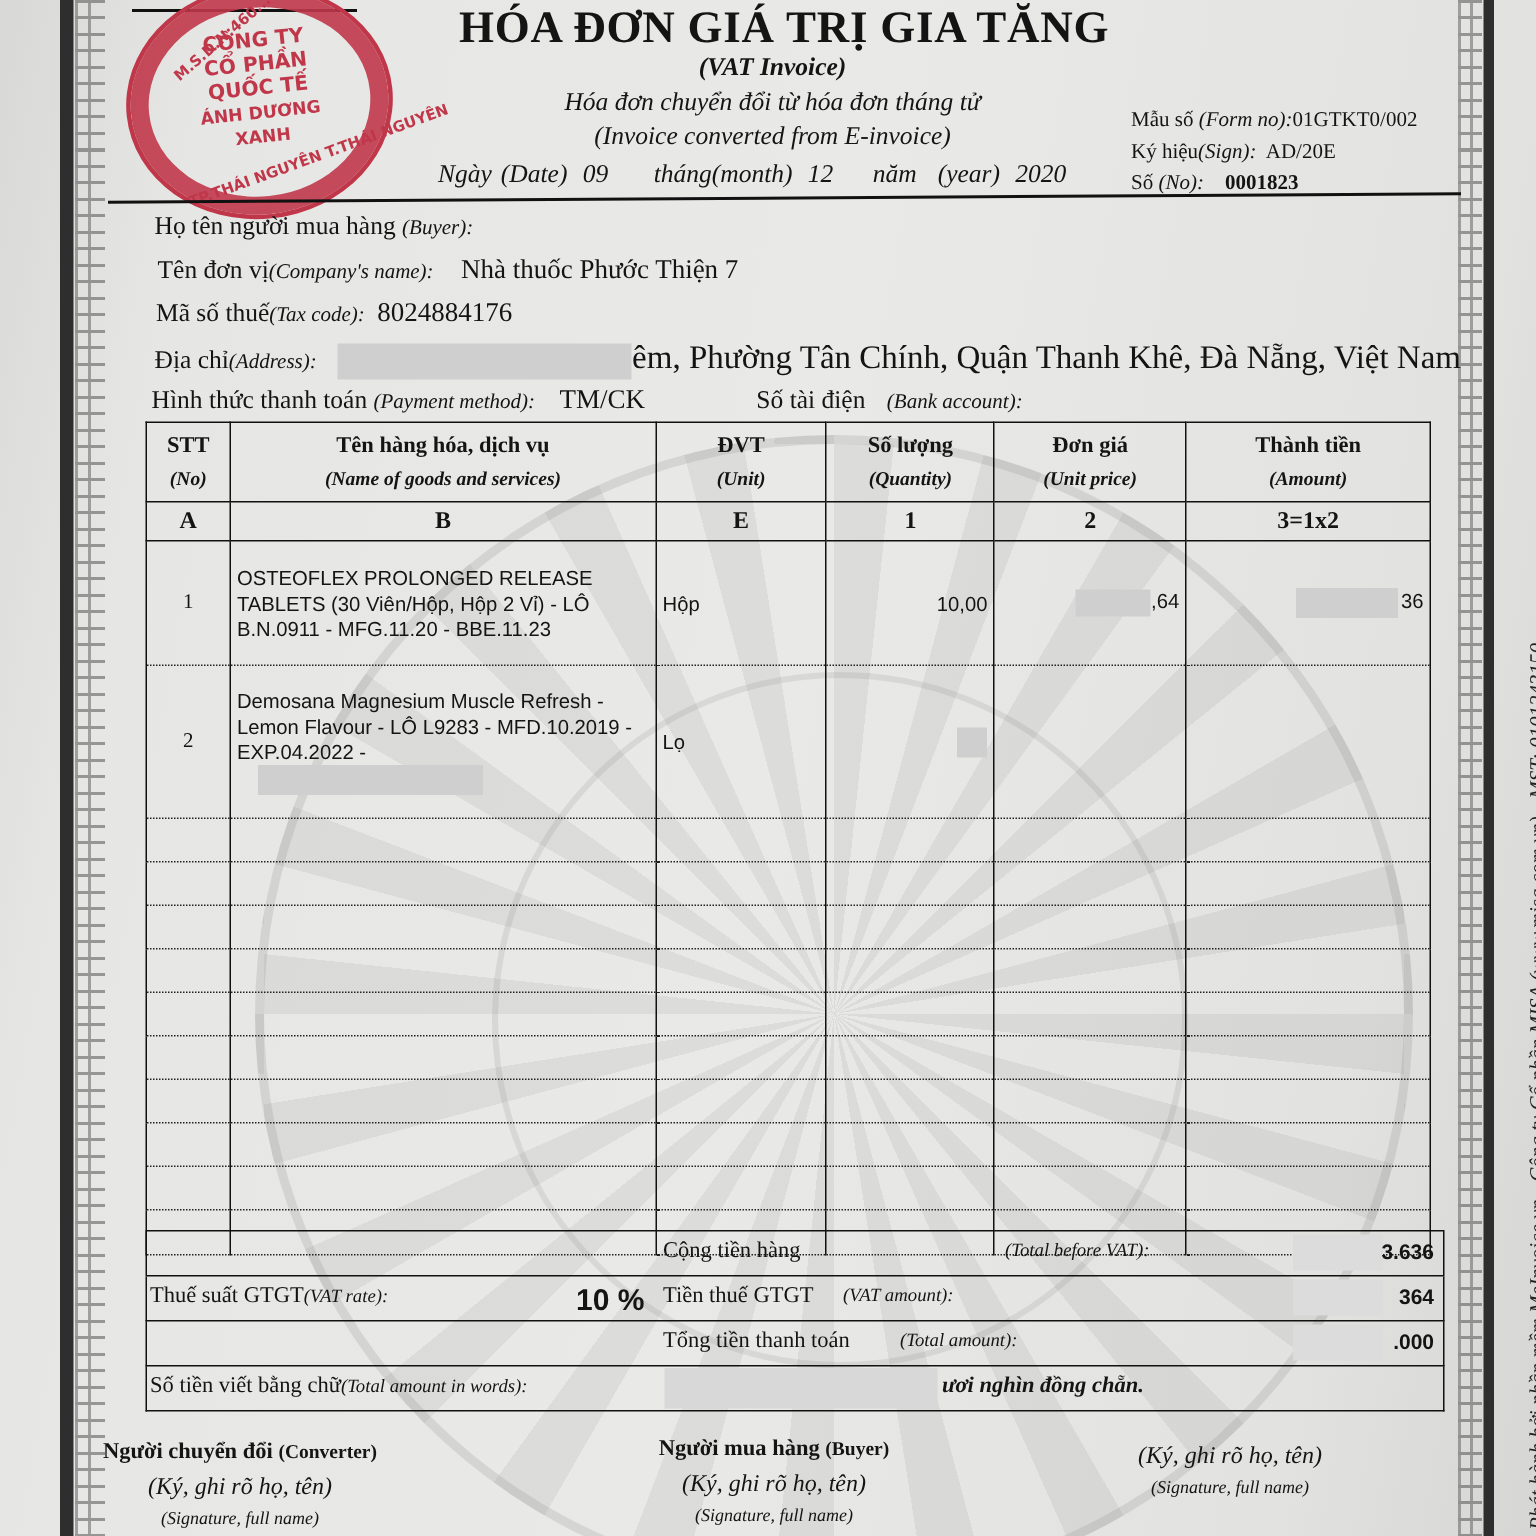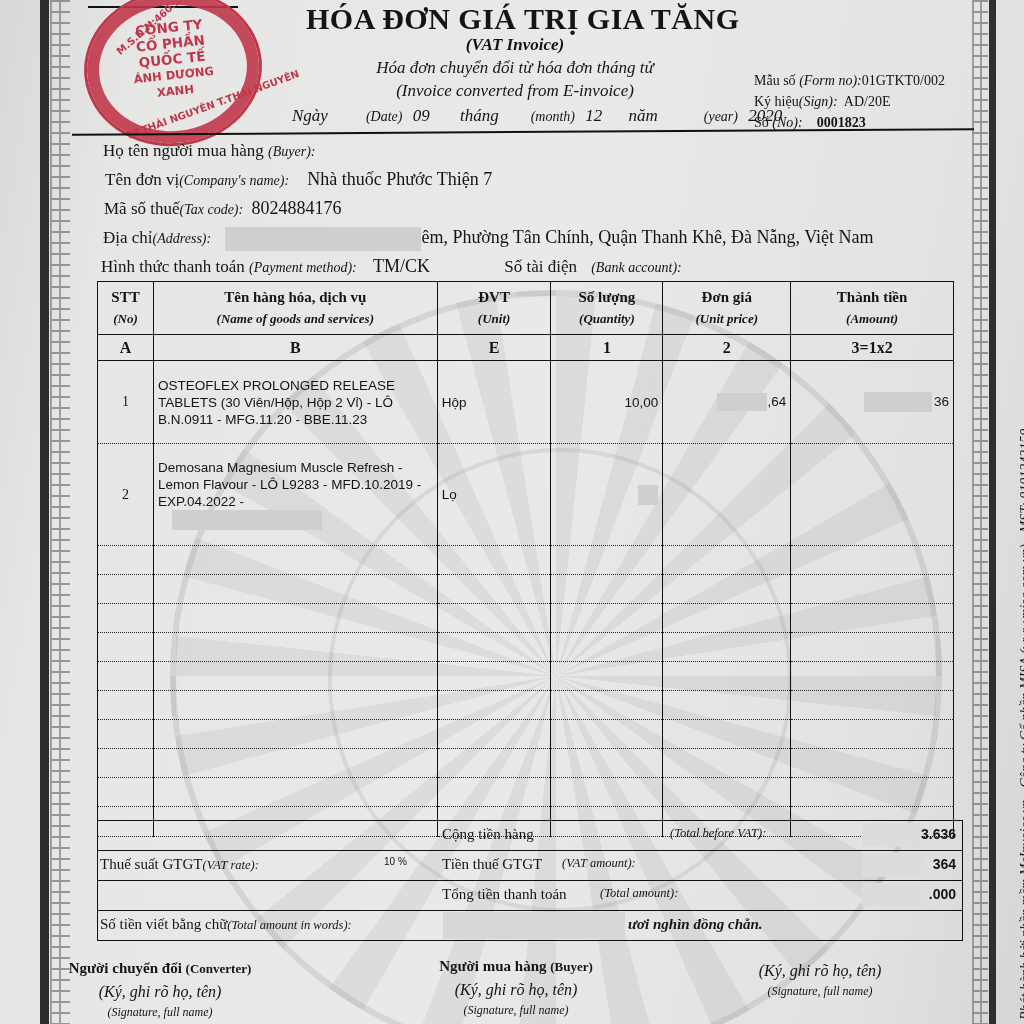--- a/index.html
+++ b/index.html
@@ -53,21 +53,21 @@
   
   .title {
     position:absolute; left:306px; top:2px; font-size:30px; font-weight:bold; letter-spacing:.5px;
   }
   .center-lines { position:absolute; left:280px; top:33px; width:470px; text-align:center; font-style:italic; }
   .center-lines div { height:23px; line-height:23px; }
   .vat-en { font-weight:bold; font-size:17px; }
   .sub1, .sub2 { font-size:17px; }
   .date-line { position:absolute; left:292px; top:106px; font-style:italic; font-size:17px; white-space:nowrap; }
   .date-line span { margin-right:6px; }
-  .date-line .small { font-size:14px;margin-left:32px; }
+  .date-line .small { font-size:17px; }
   .header-rule { position:absolute; left:72px; top:131px; width:902px; height:2px; background:#111; transform:rotate(-0.35deg); }
   .top-rule { position:absolute; left:88px; top:6px; width:150px; height:1.5px; background:#111; }
 
   .form-info { position:absolute; left:754px; top:70px; font-size:14px; }
   .form-info div { height:21px; line-height:21px; white-space:nowrap; }
   .form-info i { font-style:italic;text-align:right; }
   .form-info .num { font-weight:bold; }
 
   
   .stamp {
@@ -102,21 +102,21 @@
   table.items tr.empty td { height:18px; border-bottom:1.5px dotted #222; border-top:1.5px dotted #222; }
 
   
   .totals { position:absolute; left:97px; top:820px; width:866px; font-size:15px; }
   .trow { position:relative; height:29px; border:1.5px solid #111; border-top:none; }
   .trow:first-child { border-top:1.5px solid #111; }
   .trow .lbl { position:absolute; top:5px; white-space:nowrap; }
   .trow i { font-size:12.5px; }
   .trow .val { position:absolute; right:6px; top:5px; font-family:"Liberation Sans", sans-serif; font-weight:bold; font-size:14px; }
   .trow .valmask { position:absolute; right:40px; top:2px; width:60px; height:24px; background:#dcdcdc; }
-  .trow .rate { position:absolute; left:286px; top:5px; font-family:"Liberation Sans", sans-serif; font-weight:normal; font-size:10px; }
+  .trow .rate { position:absolute; left:286px; top:5px; font-family:"Liberation Sans", sans-serif; font-weight:bold; font-size:20px; }
   .words-mask { position:absolute; left:345px; top:1px; width:182px; height:27px; background:#d8d8d8; }
   .words-val { position:absolute; left:530px; top:5px; font-weight:bold; font-style:italic; font-size:15px; }
 
   
   .sigs { position:absolute; left:100px; top:960px; width:860px; }
   .sig { position:absolute; text-align:center; width:260px; }
   .sig .role { font-weight:bold; font-size:15px; }
   .sig .role small { font-size:13px; }
   .sig .instr { font-style:italic; font-size:16px; margin-top:6px; }
   .sig .instr-en { font-style:italic; font-size:12px; margin-top:4px; }
@@ -184,21 +184,21 @@
     <div class="row" style="left:2px">
       <span>Tên đơn vị</span><i>(Company's name):</i>
       <span class="val">Nhà thuốc Phước Thiện 7</span>
     </div>
     <div class="row" style="left:1px">
       <span>Mã số thuế</span><i>(Tax code):</i>
       <span class="val" style="margin-left:4px">8024884176</span>
     </div>
     <div class="row">
       <span>Địa chỉ</span><i>(Address):</i>
-      <span class="redact" style="width:196px;height:24px;margin-left:10px"></span><span style="font-size:18px">êm, Phường Tân Chính, Quận Thanh Khê, Đà Nẵng, Việt Nam</span>
+      <span class="redact" style="width:196px;height:24px;margin-left:10px"></span><span style="font-size:22px">êm, Phường Tân Chính, Quận Thanh Khê, Đà Nẵng, Việt Nam</span>
     </div>
     <div class="row" style="left:-2px">
       <span>Hình thức thanh toán</span>
       <i>(Payment method):</i>
       <span class="val" style="margin-left:12px">TM/CK</span>
       <span style="margin-left:70px">Số tài điện</span>
       <i style="margin-left:10px">(Bank account):</i>
     </div>
   </div>
 

